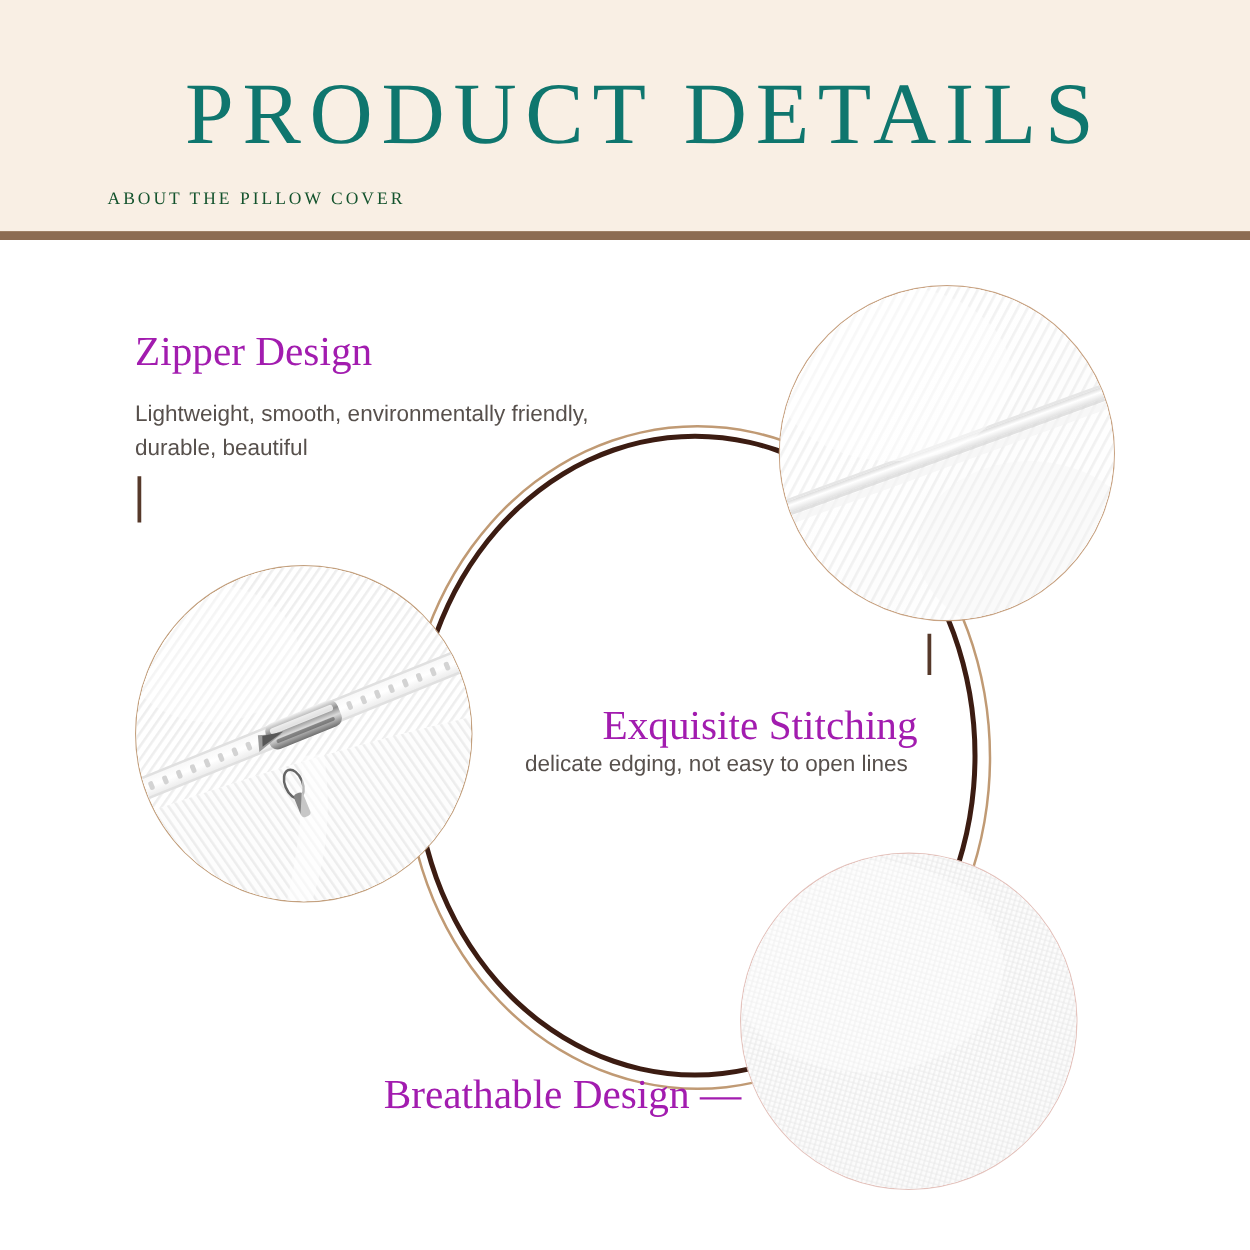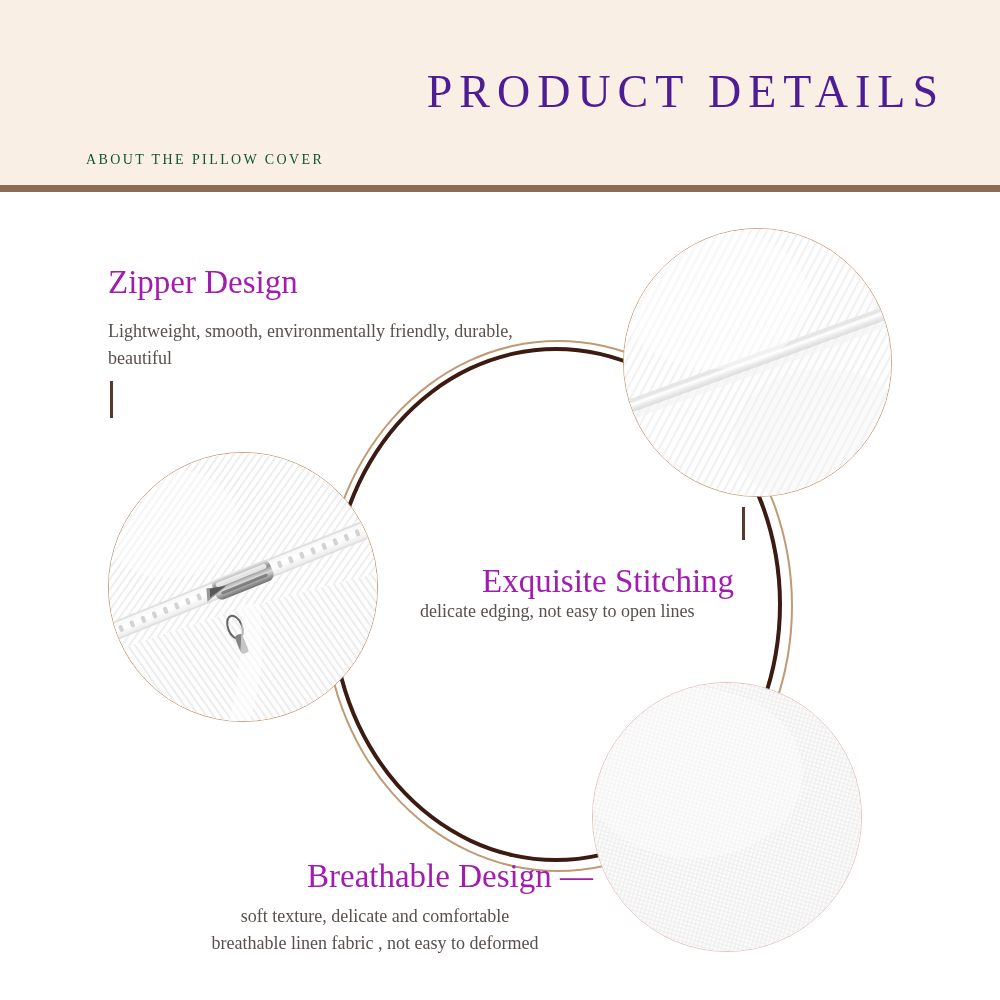--- a/index.html
+++ b/index.html
@@ -27,26 +27,26 @@
     width: 1000px;
     height: 185px;
     background: #f9efe4;
   }
   .header-title {
     position: absolute;
     left: 85px;
     top: 56px;
     width: 860px;
     font-family: "Liberation Serif", "DejaVu Serif", serif;
-    font-size: 46px;
+    font-size: 70px;
     line-height: 72px;
     letter-spacing: 7px;
-    color: #4c1d95;
+    color: #0f766e;
     white-space: nowrap;
-    text-align: right;
+    text-align: center;
     font-weight: 400;
   }
   .header-subtitle {
     position: absolute;
     left: 86px;
     top: 152px;
     font-family: "Liberation Serif", "DejaVu Serif", serif;
     font-size: 14px;
     letter-spacing: 2.4px;
     color: #14532d;
@@ -137,21 +137,21 @@
   .feature-heading {
     position: absolute;
     font-family: "Liberation Serif", "DejaVu Serif", serif;
     font-size: 33px;
     color: #a21caf;
     white-space: nowrap;
     font-weight: 400;
   }
   .feature-body {
     position: absolute;
-    font-family: Liberation Serif, serif;
+    font-family: Liberation Sans, sans-serif;
     font-size: 18px;
     line-height: 27px;
     color: #57504c;
   }
 
   .zipper-heading { left: 108px; top: 264px; }
   .zipper-body    { left: 108px; top: 318px; width: 420px; }
 
   .stitch-heading { left: 482px; top: 563px; }
   .stitch-body    { left: 420px; top: 598px; width: 420px; }
@@ -297,18 +297,14 @@
   <div class="tick tick-zipper"></div>
   <div class="tick tick-stitch"></div>
 
   <div class="feature-heading zipper-heading">Zipper Design</div>
   <div class="feature-body zipper-body">Lightweight, smooth, environmentally friendly, durable, beautiful</div>
 
   <div class="feature-heading stitch-heading">Exquisite Stitching</div>
   <div class="feature-body stitch-body">delicate edging, not easy to open lines</div>
 
   <div class="feature-heading linen-heading">Breathable Design —</div>
-  <div class="feature-body linen-body">
-    <div>soft texture, delicate and comfortable</div>
-    <div>breathable linen fabric , not easy to deformed</div>
-  </div>
 
 </div>
 
 </body></html>

